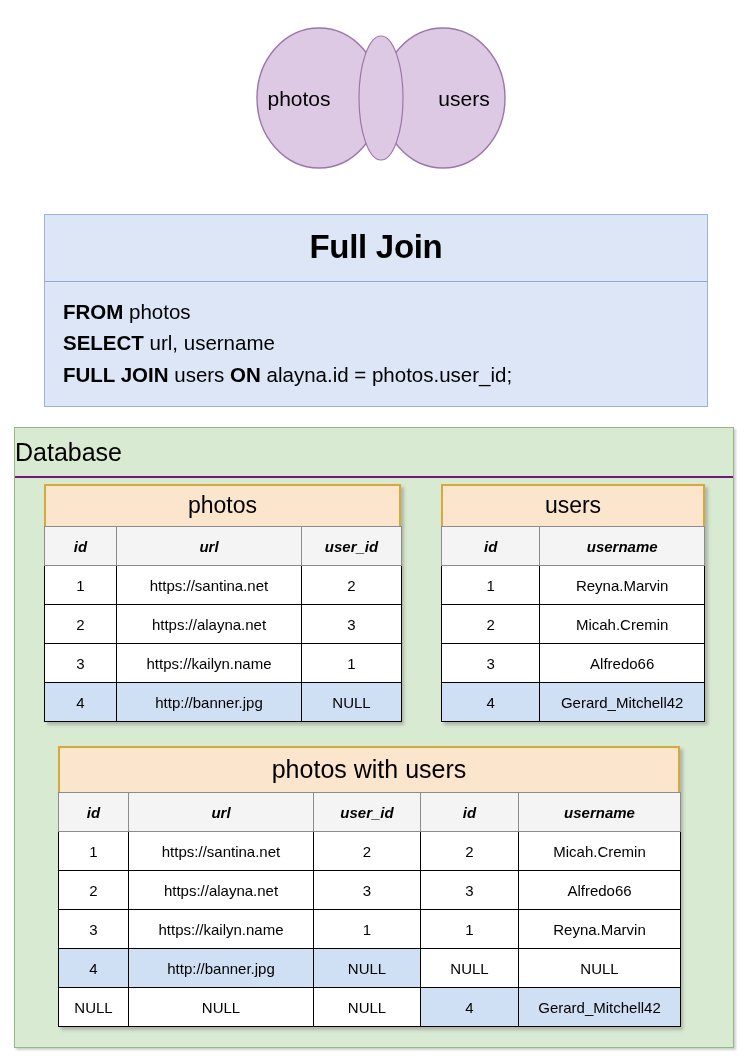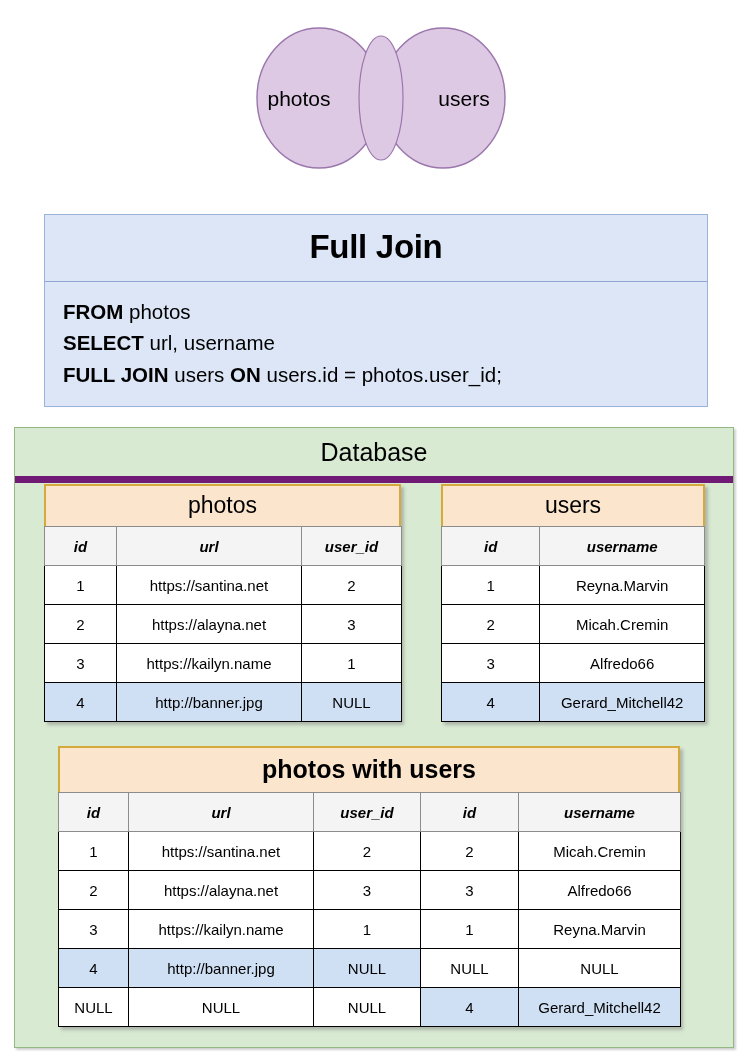--- a/index.html
+++ b/index.html
@@ -66,23 +66,23 @@
     width: 720px;
     height: 621px;
     background: #d9ead3;
     border: 1px solid #93b884;
     box-sizing: border-box;
     box-shadow: 2px 2px 2px rgba(120,120,120,0.35);
   }
   #database-title {
     height: 48px;
     line-height: 48px;
-    text-align: center;
+    text-align: left;
     font-size: 25px;
-    border-bottom: 7px solid #701a75;
+    border-bottom: 2px solid #701a75;
   }
 
   
   .tbl-card {
     position: absolute;
     box-sizing: border-box;
     box-shadow: 3px 3px 3px rgba(120,120,120,0.45);
   }
   .tbl-name {
     background: #fce5cd;
@@ -118,21 +118,21 @@
     padding: 0 2px;
     background: #ffffff;
   }
   table.grid td.hl { background: #cfe0f5; }
 
   
   #photos-card  { left: 44px;  top: 484px; width: 357px; }
   #users-card   { left: 441px; top: 484px; width: 264px; }
   #result-card  { left: 58px;  top: 746px; width: 622px; }
 
-  #result-card .tbl-name { font-size: 25px; padding: 9px 0 10px; font-weight: bold; }
+  #result-card .tbl-name { font-size: 25px; padding: 9px 0 10px; }
 </style>
 </head>
 <body>
 
 <div id="venn-diagram">
   <svg class="venn-svg" width="748" height="196" viewBox="0 0 748 196" xmlns="http://www.w3.org/2000/svg">
     <ellipse cx="319" cy="98" rx="62" ry="70" fill="#ddc9e3" stroke="#9b76ad" stroke-width="1.4"></ellipse>
     <ellipse cx="443" cy="98" rx="62" ry="70" fill="#ddc9e3" stroke="#9b76ad" stroke-width="1.4"></ellipse>
     <ellipse cx="381" cy="98" rx="22" ry="62" fill="#ddc9e3" stroke="#9b76ad" stroke-width="1.2"></ellipse>
     <text class="venn-label" x="299" y="106" text-anchor="middle">photos</text>
@@ -143,21 +143,21 @@
 <div id="sql-card">
   <div id="sql-title">Full Join</div>
   <div id="sql-body">
     <div>
       <span class="kw">FROM</span><span> photos</span>
     </div>
     <div>
       <span class="kw">SELECT</span><span> url, username</span>
     </div>
     <div>
-      <span class="kw">FULL JOIN</span><span> users </span><span class="kw">ON</span><span> users.id = photos.user_id;</span>
+      <span class="kw">FULL JOIN</span><span> users </span><span class="kw">ON</span><span> alayna.id = photos.user_id;</span>
     </div>
   </div>
 </div>
 
 <div id="database-panel">
   <div id="database-title">Database</div>
 </div>
 
 <div class="tbl-card" id="photos-card">
   <div class="tbl-name">photos</div>

